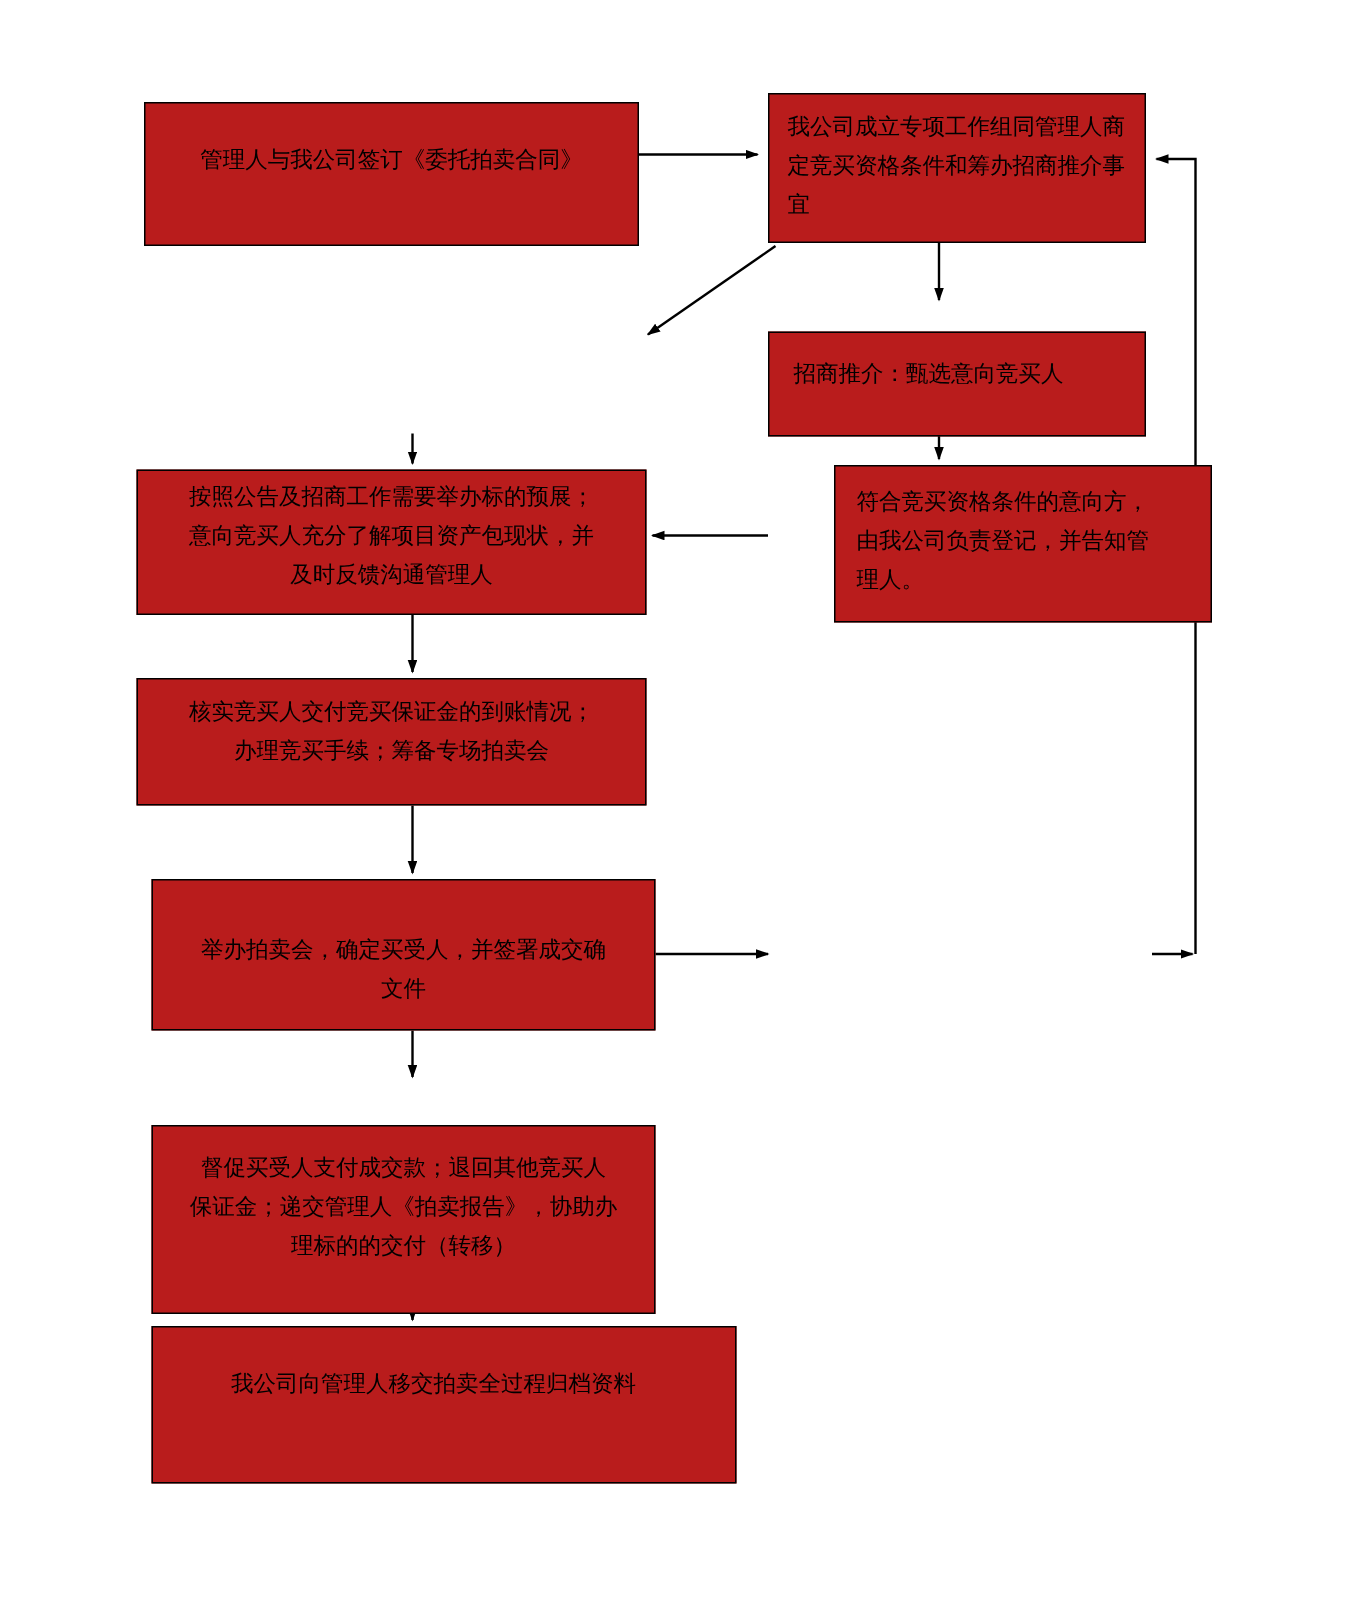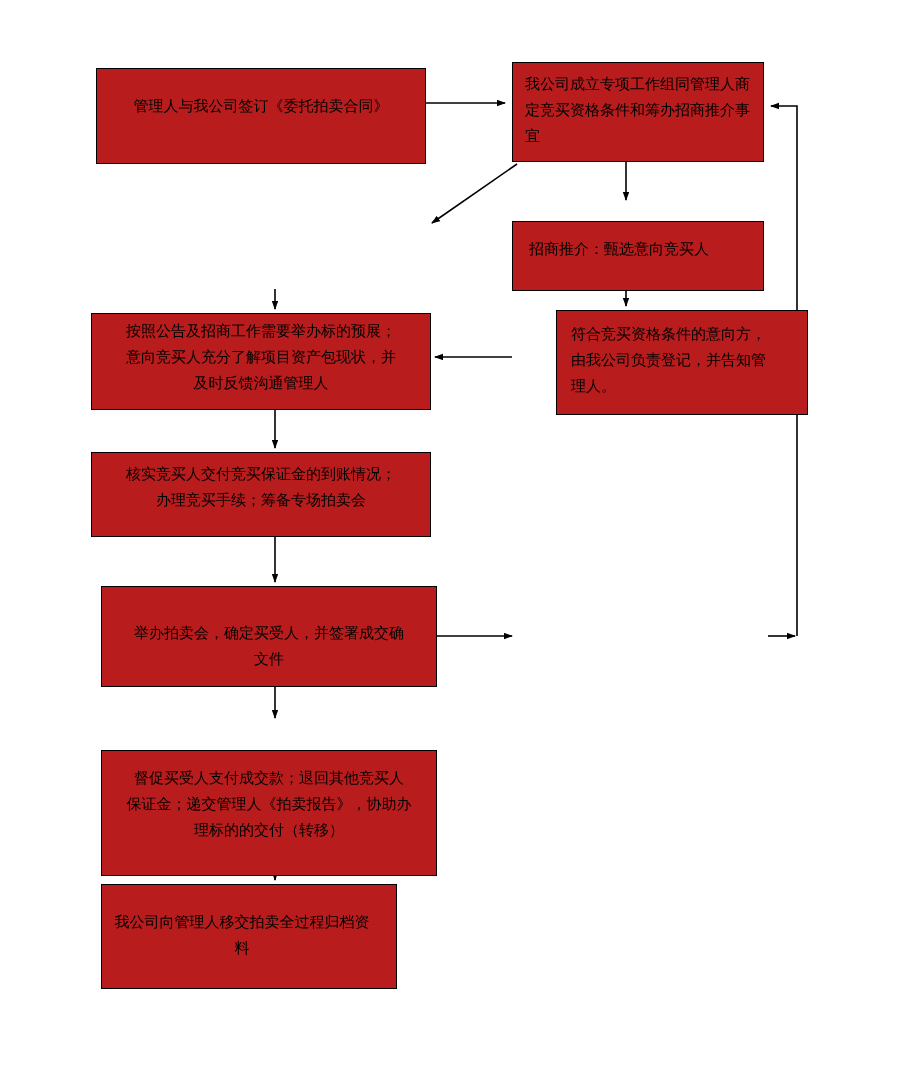--- a/index.html
+++ b/index.html
@@ -144,17 +144,17 @@
 文件</div>
   </div>
 
 
   <div class="node-box align-center" style="left:101px; top:722px; width:336px; height:126px; padding:14px 10px 0 10px;margin-top:28px;">
     <div class="node-text">督促买受人支付成交款；退回其他竞买人
 保证金；递交管理人《拍卖报告》，协助办
 理标的的交付（转移）</div>
   </div>
 
-  <div class="node-box align-center" style="left:101px; top:884px; width:296px; height:105px; padding:24px 24px 0 10px;">
+  <div class="node-box align-center" style="left:101px; top:884px; width:390px; height:105px; padding:24px 24px 0 10px;">
     <div class="node-text">我公司向管理人移交拍卖全过程归档资料</div>
   </div>
 
 </div>
 
 </body></html>

